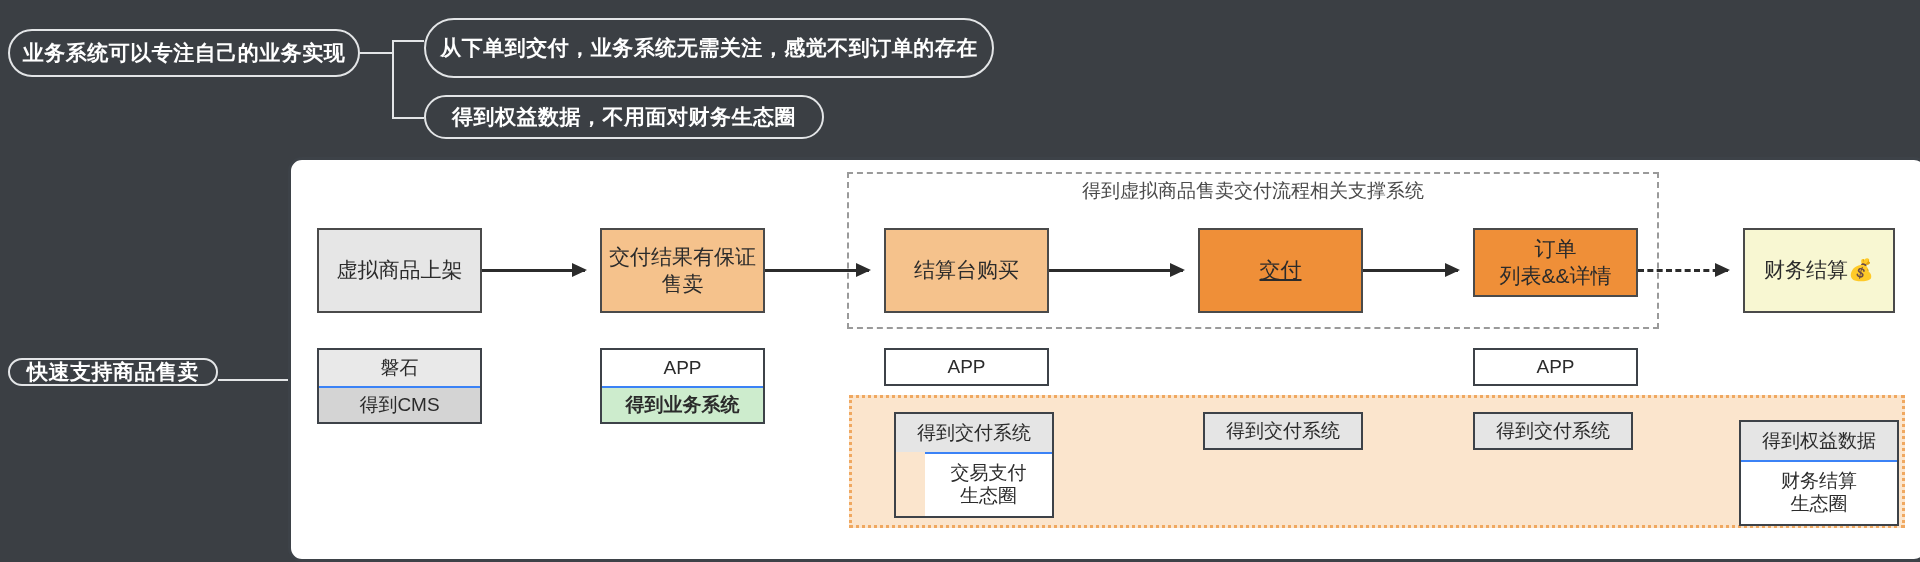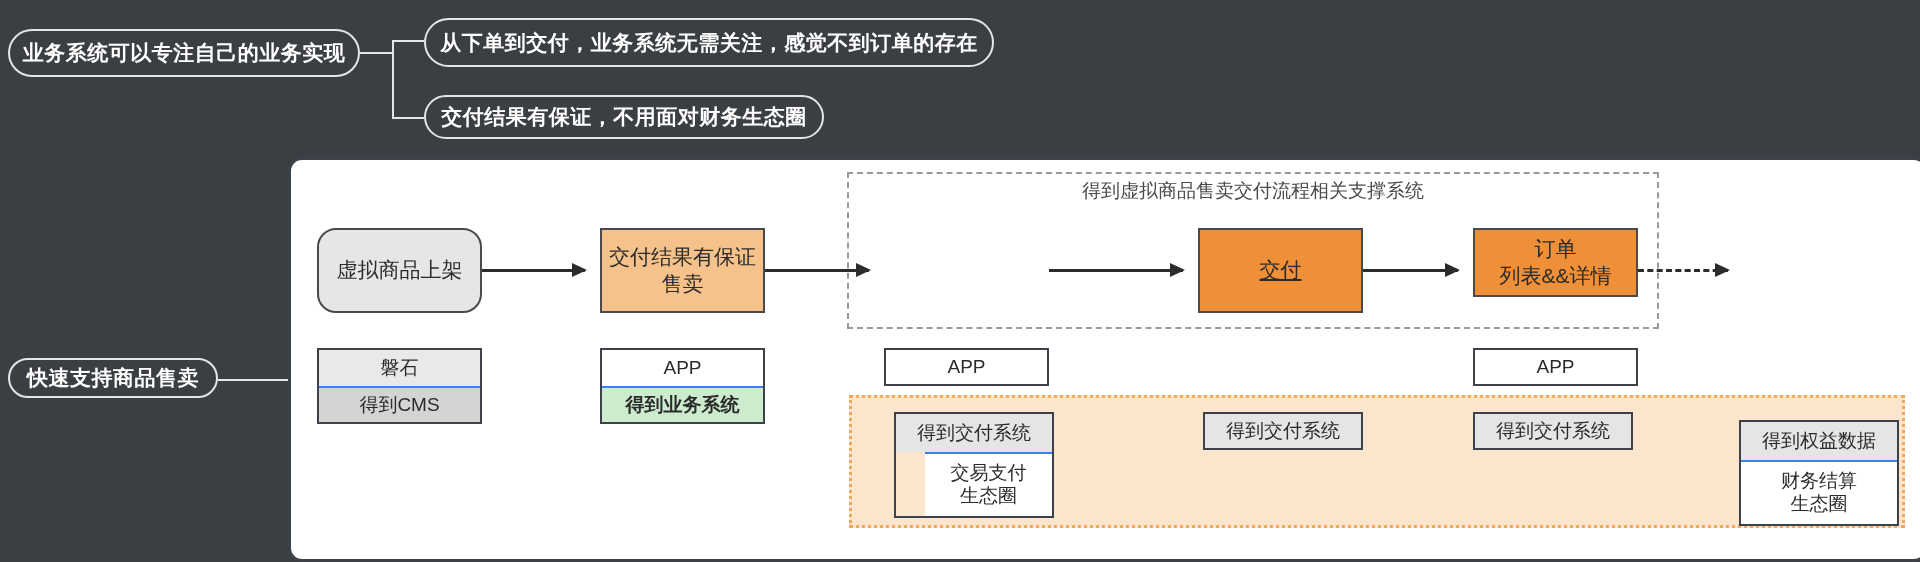--- a/index.html
+++ b/index.html
@@ -17,22 +17,22 @@
     border: 2px solid #e3e5e7;
     border-radius: 999px;
     color: #ffffff;
     font-weight: 700;
     display: flex; align-items: center; justify-content: center;
     letter-spacing: .5px;
     white-space: nowrap;
     background: transparent;
   }
   #pill-biz   { left: 8px;   top: 29px;  width: 352px; height: 48px;  font-size: 21px; }
-  #pill-fast  { left: 8px;   top: 358px; width: 210px; height: 40px;  font-size: 21px; }
-  #pill-note1 { left: 424px; top: 18px;  width: 570px; height: 49px;  font-size: 21px; }
+  #pill-fast  { left: 8px;   top: 358px; width: 210px; height: 28px;  font-size: 21px; }
+  #pill-note1 { left: 424px; top: 18px;  width: 570px; height: 60px;  font-size: 21px; }
   #pill-note2 { left: 424px; top: 95px;  width: 400px; height: 44px;  font-size: 21px; }
 
   
   .lnk { position: absolute; background: #e3e5e7; }
   .lnk.h { height: 2px; }
   .lnk.v { width: 2px; }
 
   
   #panel {
     position: absolute;
@@ -69,21 +69,21 @@
   
   .node {
     position: absolute;
     border: 2px solid #4a4a4a;
     display: flex; flex-direction: column;
     align-items: center; justify-content: center;
     font-size: 21px; color: #2b2b2b;
     line-height: 1.25; text-align: center;
     white-space: pre-line;
   }
-  .node.gray   { background: #e6e6e6; border-radius: 19px; }
+  .node.gray   { background: #e6e6e6; }
   .node.lorg   { background: #f5c28c; }
   .node.dorg   { background: #ef8f38; }
   .node.lyell  { background: #f8f7d2; }
 
   
   .stack {
     position: absolute;
     border: 2px solid #3d4248;
     display: flex; flex-direction: column;
   }
@@ -115,47 +115,49 @@
 <body>
 
 <div id="stage">
 
   <div class="pill" id="pill-biz">业务系统可以专注自己的业务实现</div>
 
   <div class="pill" id="pill-fast">快速支持商品售卖</div>
 
   <div class="pill" id="pill-note1">从下单到交付，业务系统无需关注，感觉不到订单的存在</div>
 
-  <div class="pill" id="pill-note2">交付结果有保证，不用面对财务生态圈</div>
+  <div class="pill" id="pill-note2">得到权益数据，不用面对财务生态圈</div>
 
   <div class="lnk h" style="left:360px; top:52px; width:32px;"></div>
   <div class="lnk v" style="left:392px; top:40px; height:77px;"></div>
   <div class="lnk h" style="left:392px; top:40px; width:32px;"></div>
   <div class="lnk h" style="left:392px; top:117px; width:32px;"></div>
 
   <div class="lnk h" style="left:218px; top:379px; width:72px;"></div>
 
   <div id="panel"></div>
 
   <div id="dash-group"></div>
   <div id="dash-title">得到虚拟商品售卖交付流程相关支撑系统</div>
 
   <div id="peach-group"></div>
 
   <div class="node gray" id="n-listing" style="left:317px; top:228px; width:165px; height:85px;">虚拟商品上架</div>
 
   <div class="node lorg" id="n-appdisp" style="left:600px; top:228px; width:165px; height:85px;">交付结果有保证
 售卖</div>
 
+  <div class="node lorg" id="n-checkout" style="left:884px; top:228px; width:165px; height:85px;">结算台购买</div>
 
   <div class="node dorg" id="n-delivery" style="left:1198px; top:228px; width:165px; height:85px;text-decoration:underline;">交付</div>
 
   <div class="node dorg" id="n-orderlist" style="left:1473px; top:228px; width:165px; height:69px;">订单
 列表&amp;&amp;详情</div>
 
+  <div class="node lyell" id="n-settlement" style="left:1743px; top:228px; width:152px; height:85px;">财务结算💰</div>
 
   <div class="arrow" style="left:482px; top:269px; width:103px;"></div>
   <div class="arrow" style="left:765px; top:269px; width:104px;"></div>
   <div class="arrow" style="left:1049px; top:269px; width:134px;"></div>
   <div class="arrow" style="left:1363px; top:269px; width:95px;"></div>
   <div class="arrow dashed" style="left:1638px; top:269px; width:90px;"></div>
 
   <div class="stack" style="left:317px; top:348px; width:165px; height:76px;">
     <div class="cell bg-gray1" style="height:38px;text-align:right;">磐石</div>
     <div class="cell bg-gray2" style="height:38px;">得到CMS</div>

